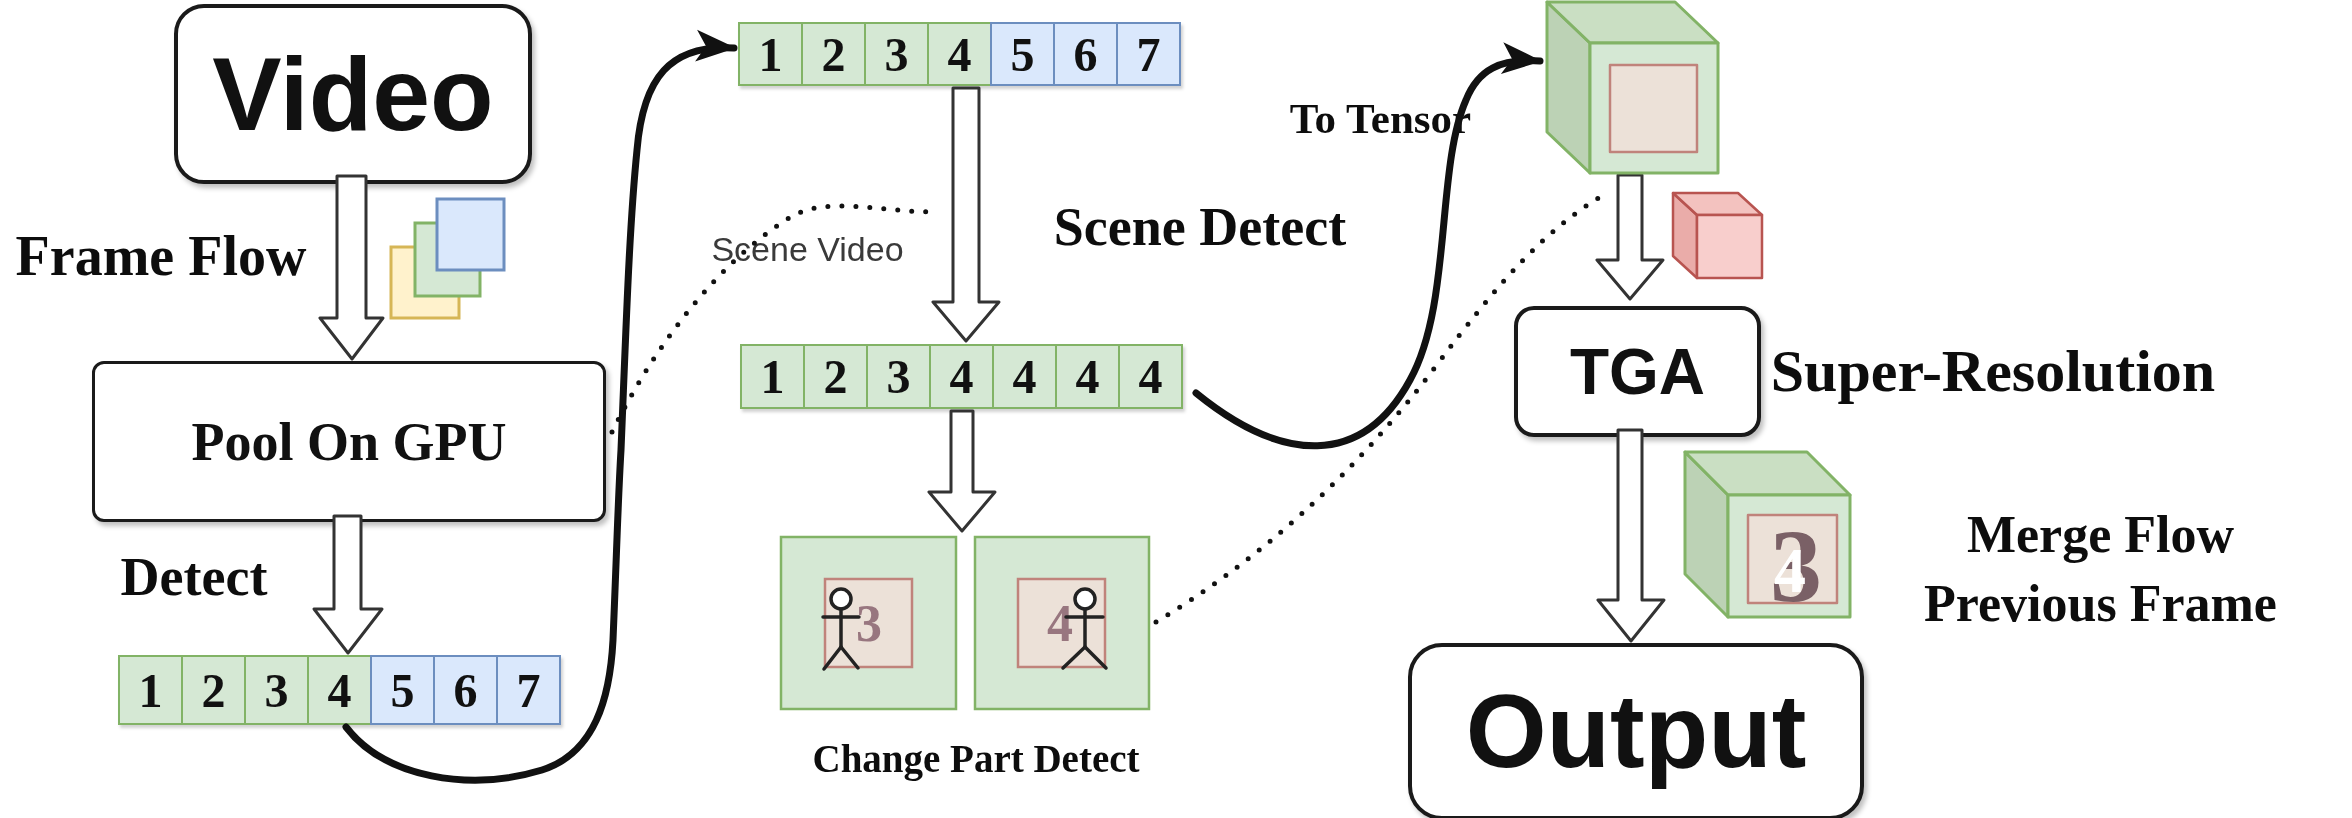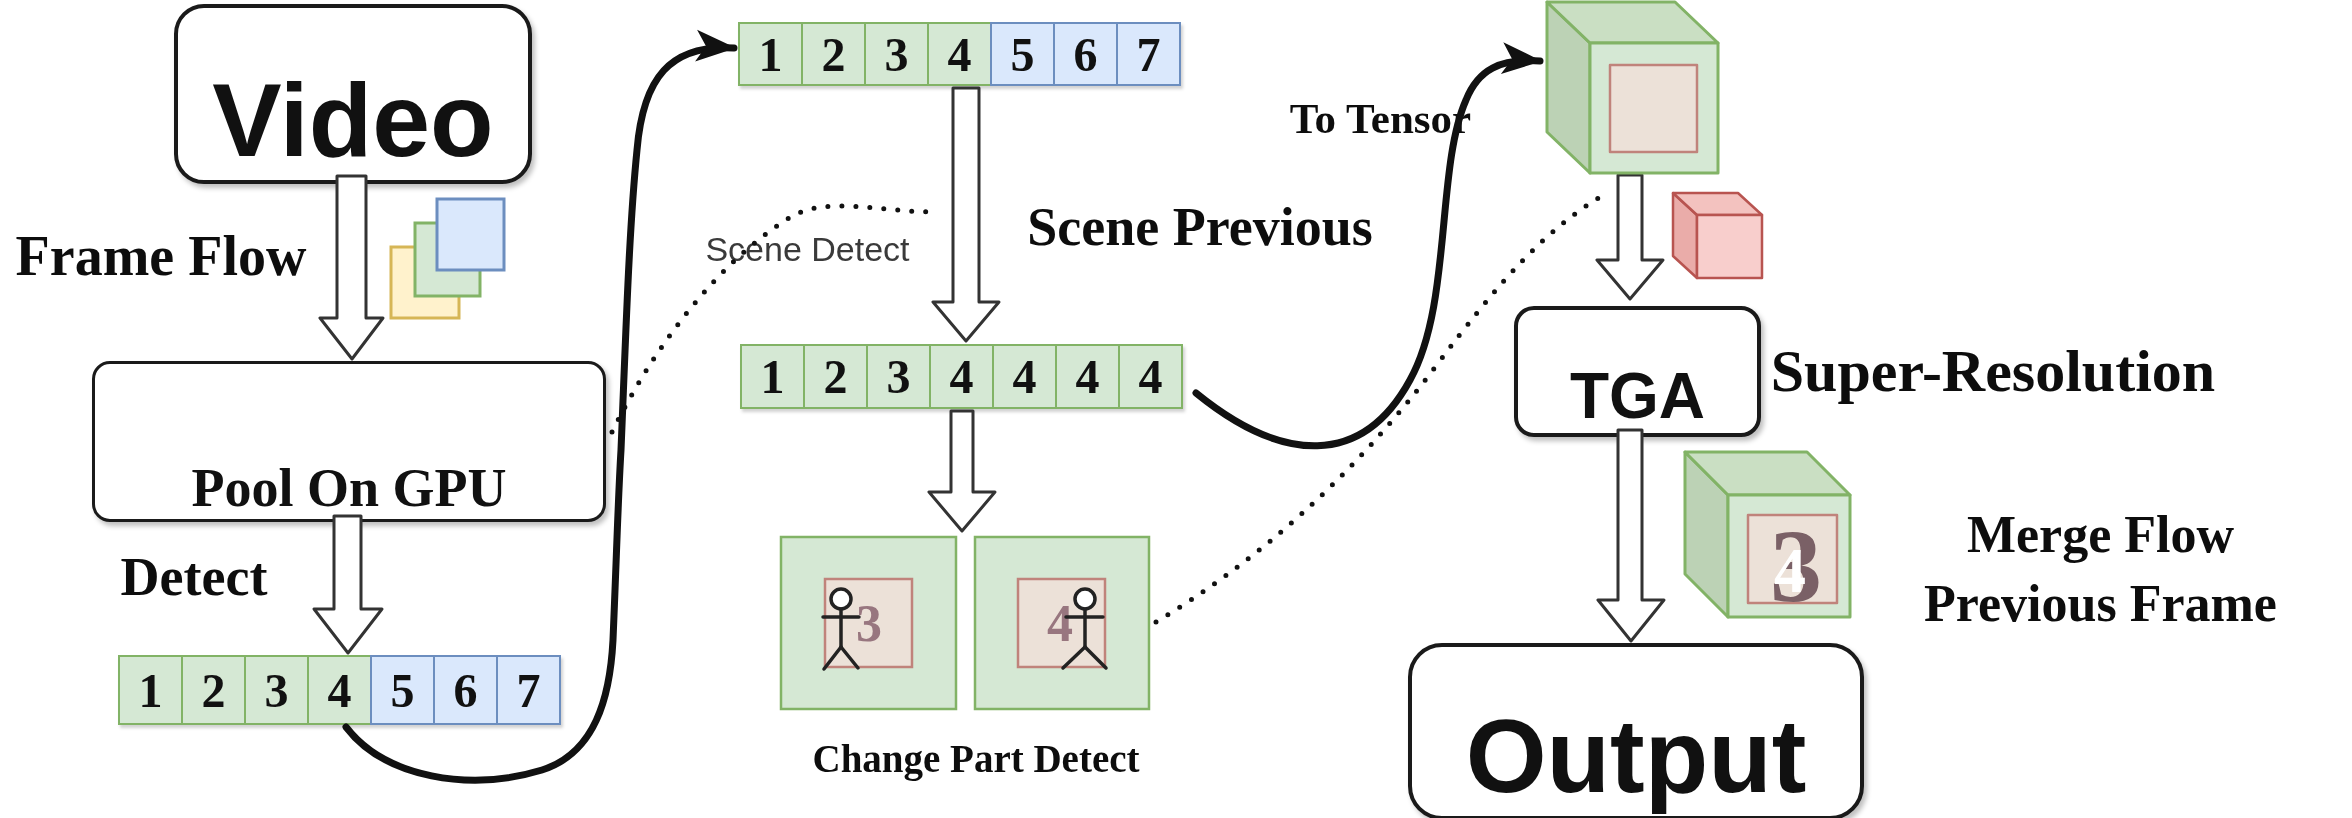--- a/index.html
+++ b/index.html
@@ -1,19 +1,19 @@
 <!DOCTYPE html>
 <html style="--green-fill: #d5e8d4; --green-border: #82b366; --green-side: #bcd2b5; --green-top: #cadfc3; --blue-fill: #dae8fc; --blue-border: #6c8ebf; --yellow-fill: #fff2cc; --yellow-border: #d6b656; --red-fill: #f8cecc; --red-border: #b85450; --red-side: #eaaca9; --red-top: #f3c2bf; --beige-fill: #ece1d8; --beige-border: #c0837b; --ink: #111111;"><head>
 <meta charset="utf-8">
 <style>
   html,body{margin:0;padding:0;background:#fff}
   .canvas{position:relative;width:2352px;height:818px;background:#fff;overflow:hidden;
           font-family:"Liberation Serif",serif;color:#111}
   .node{position:absolute;background:#fff;border:3px solid #1a1a1a;
-        display:flex;align-items:flex-end;justify-content:center;
+        display:flex;align-items:center;justify-content:center;
         box-shadow:3px 4px 5px rgba(0,0,0,.25)}
   .node .txt{font-weight:bold;white-space:nowrap}
   .sans{font-family:"Liberation Sans",sans-serif}
   .label{position:absolute;text-align:center;font-weight:bold;color:#0d0d0d;white-space:nowrap}
   .label.light{font-weight:400;color:#3a3a3a;font-family:"Liberation Sans",sans-serif}
   .strip{position:absolute;display:flex;box-shadow:2px 3px 3px rgba(0,0,0,.18)}
   .cell{width:65px;display:flex;align-items:center;justify-content:center;
         font-weight:bold;font-size:48px;color:#111;border:2px solid;margin-left:-2px;
         box-sizing:border-box;font-family:"Liberation Serif",serif}
   .cell:first-child{margin-left:0}
@@ -24,39 +24,39 @@
 </style>
 </head>
 <body>
 
 <div class="canvas">
 
   <div class="node" style="left:174px;top:4px;width:350px;height:172px;border-radius:30px;border-width:4px">
     <span class="txt sans" style="font-size:104px">Video</span>
   </div>
 
-  <div class="node" style="left:92px;top:361px;width:508px;height:155px;border-radius:18px">
+  <div class="node" style="left:92px;top:361px;width:508px;height:155px;border-radius:12px">
     <span class="txt serifbold" style="font-size:54px">Pool On GPU</span>
   </div>
 
   <div class="node" style="left:1514px;top:306px;width:239px;height:123px;border-radius:20px;border-width:4px">
     <span class="txt sans" style="font-size:64px">TGA</span>
   </div>
 
   <div class="node" style="left:1408px;top:643px;width:448px;height:169px;border-radius:34px;border-width:4px">
     <span class="txt sans" style="font-size:104px">Output</span>
   </div>
 
   <div class="label" style="left:6px;top:224px;width:310px;font-size:56px">Frame Flow</div>
 
   <div class="label" style="left:94px;top:546px;width:200px;font-size:54px">Detect</div>
 
-  <div class="label light" style="left:690px;top:230px;width:235px;font-size:34px">Scene Detect</div>
+  <div class="label light" style="left:690px;top:230px;width:235px;font-size:34px">Scene Video</div>
 
-  <div class="label" style="left:1010px;top:196px;width:380px;font-size:54px">Scene Previous</div>
+  <div class="label" style="left:1010px;top:196px;width:380px;font-size:54px">Scene Detect</div>
 
   <div class="label" style="left:722px;top:736px;width:508px;font-size:39px">Change Part Detect</div>
 
   <div class="label" style="left:1278px;top:94px;width:205px;font-size:43px">To Tensor</div>
 
   <div class="label" style="left:1768px;top:337px;width:450px;font-size:60px">Super-Resolution</div>
 
   <div class="label" style="left:1893px;top:500px;width:415px;font-size:52px;line-height:69px">
     <div>Merge Flow</div>
     <div>Previous Frame</div>

